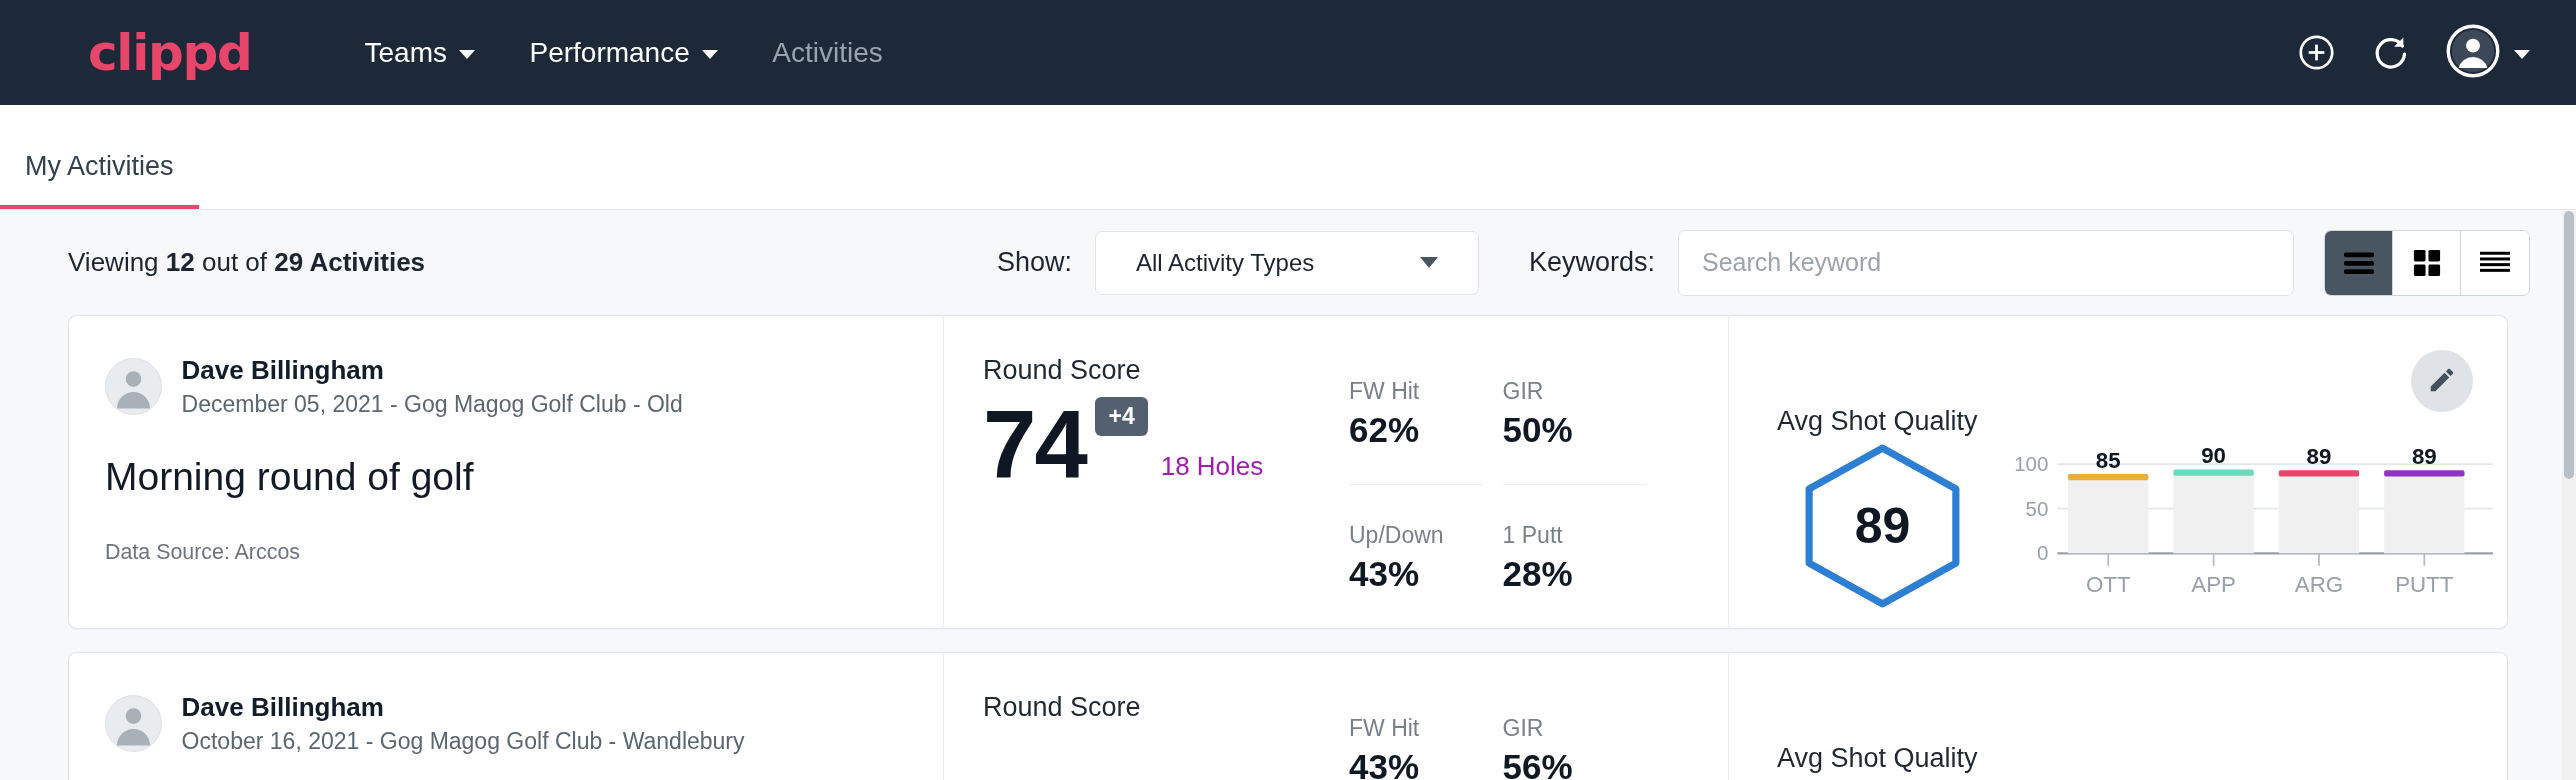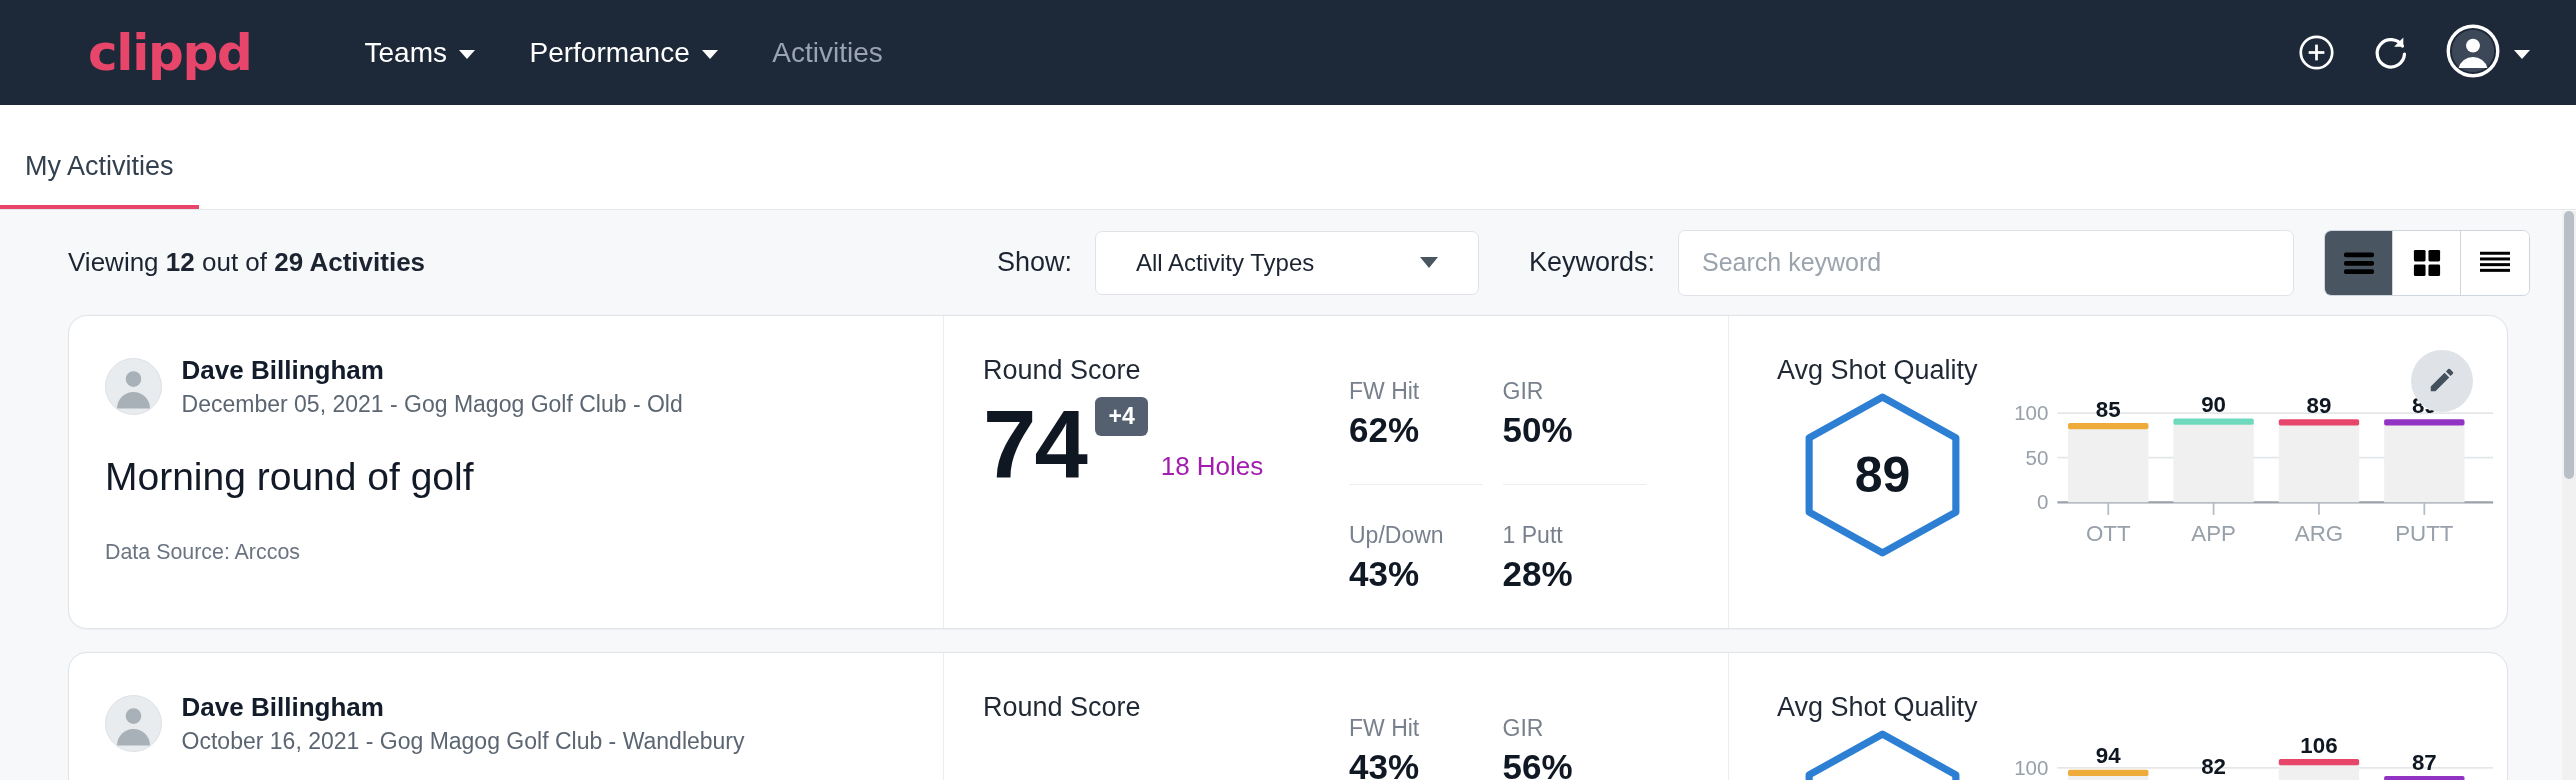--- a/index.html
+++ b/index.html
@@ -125,21 +125,21 @@
   .vt-btn.active { background: #4a5562; }
   .vt-line { background: #4a5562; border-radius: 2px; }
   .vt-btn.active .vt-line { background: #ffffff; }
   .vt-sq { background: #4a5562; }
 
   
   .cards { padding: 0 68px; }
   .card {
     background: #ffffff;
     border: 0.9px solid #e1e5ea;
-    border-radius: 19px;
+    border-radius: 9px;
     margin-bottom: 23px;
     display: flex;
     position: relative;
     height: 314px;
     box-shadow: 0 0.9px 1.8px rgba(16,24,40,.04);
   }
   .col-profile {
     width: 875px;
     padding: 39px 36px 0 36px;
     border-right: 0.9px solid #e9edf1;
@@ -191,20 +191,21 @@
   .stat { padding-bottom: 12.5px; }
   .stat.top { border-bottom: 1.8px solid #eceef1; margin-bottom: 16px; }
   .stat-k { font-size: 23px; color: #77808c; margin-top: 21px; }
   .stat-v { font-size: 35px; font-weight: 700; color: #101823; margin-top: 5.4px; }
 
   .col-quality {
     flex: 1;
     padding: 39px 0 0 48px;
     display: flex;
     flex-direction: column;
+    justify-content: flex-end;
   }
   .q-body { display: flex; align-items: flex-start; margin-top: 3.6px; }
   .hexwrap { position: relative; width: 179px; height: 170px; flex: none; margin-left: 16px; }
   .hexnum {
     position: absolute; inset: 0;
     display: flex; align-items: center; justify-content: center;
     font-size: 50px; font-weight: 700; color: #0f1722;
   }
   .chartwrap { margin-left: 30px; margin-top: 5.4px; }
 

